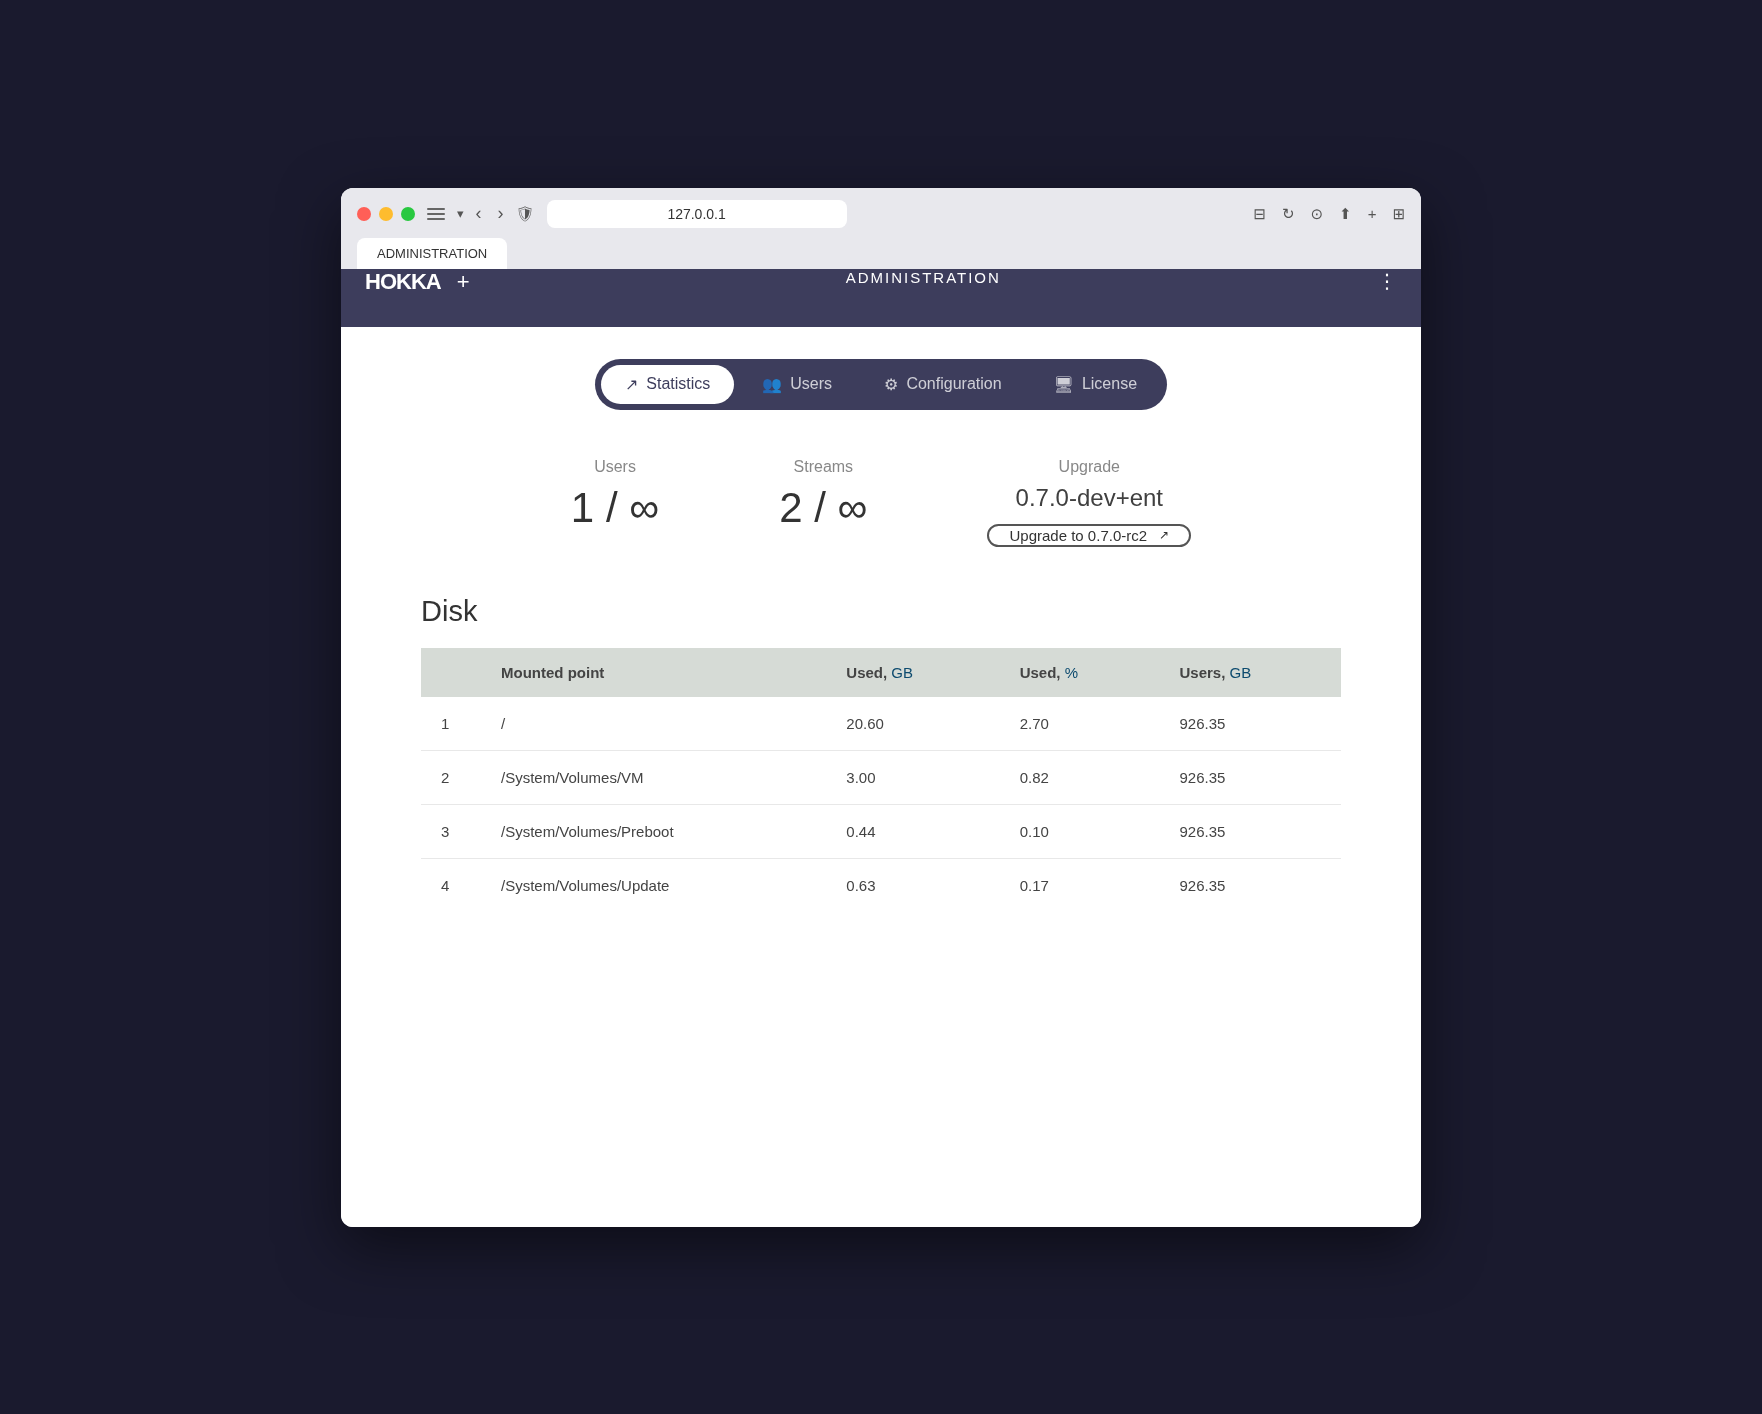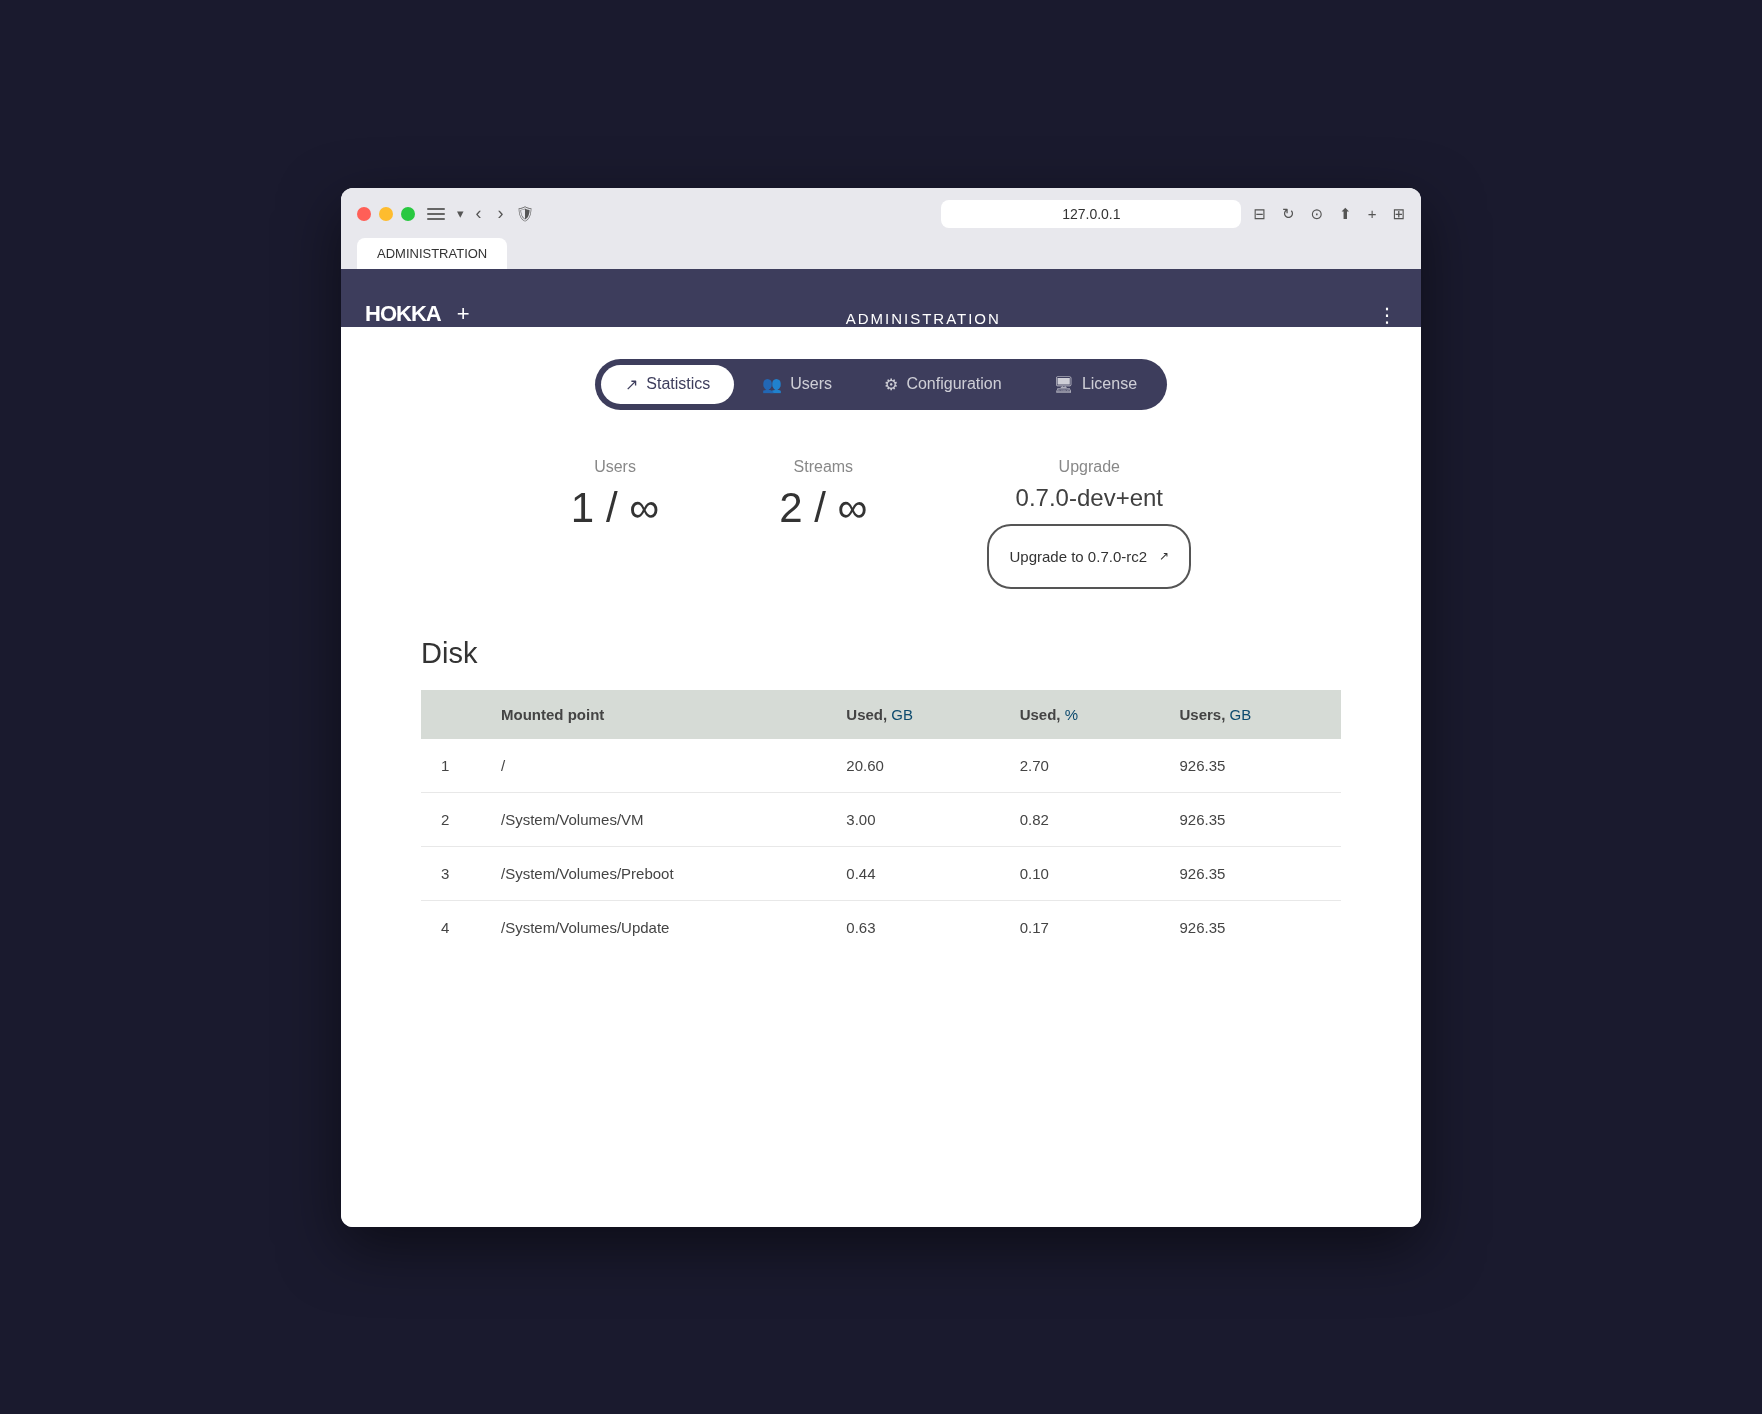--- a/index.html
+++ b/index.html
@@ -49,21 +49,21 @@
 
     .browser-controls {
       display: flex;
       align-items: center;
       gap: 8px;
     }
 
     .address-bar {
       flex: 1;
       display: flex;
-      justify-content: flex-end;
+      justify-content: flex-start;
     }
 
     .address-input {
       background: white;
       border: none;
       border-radius: 8px;
       padding: 6px 16px;
       font-size: 14px;
       color: #333;
       text-align: center;
@@ -93,21 +93,21 @@
       color: #333;
       display: flex;
       align-items: center;
       gap: 8px;
     }
 
     
     .app-header {
       background: #3d3d5c;
       display: flex;
-      align-items: flex-end;
+      align-items: flex-start;
       padding: 0 24px;
       height: 58px;
     }
 
     .app-logo {
       color: white;
       font-size: 22px;
       font-weight: 900;
       letter-spacing: -1px;
       display: flex;
@@ -208,21 +208,21 @@
     .version-value {
       font-size: 24px;
       color: #404040;
       margin-bottom: 12px;
     }
 
     .upgrade-btn {
       border: 2px solid #555;
       background: white;
       border-radius: 24px;
-      padding: 22px 20px;
+      padding: 1px 20px;
       font-size: 15px;
       color: #333;
       cursor: pointer;
       display: inline-flex;
       align-items: center;
       gap: 12px;
     }
 
     
     .section-title {

